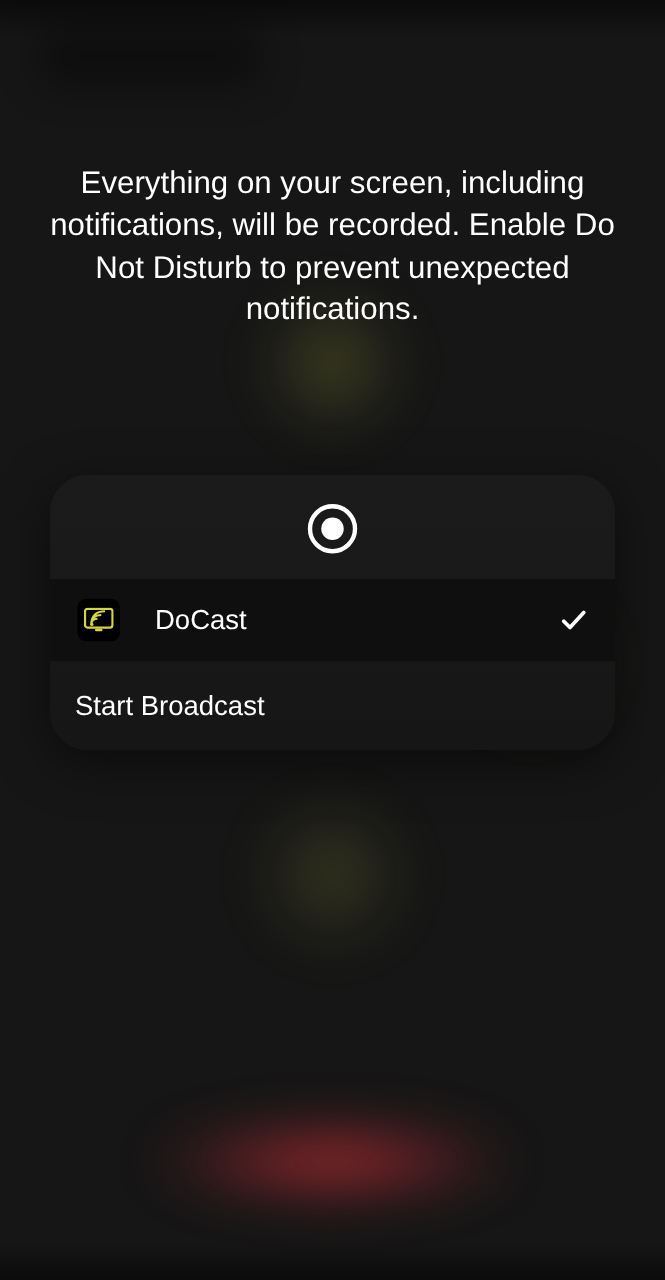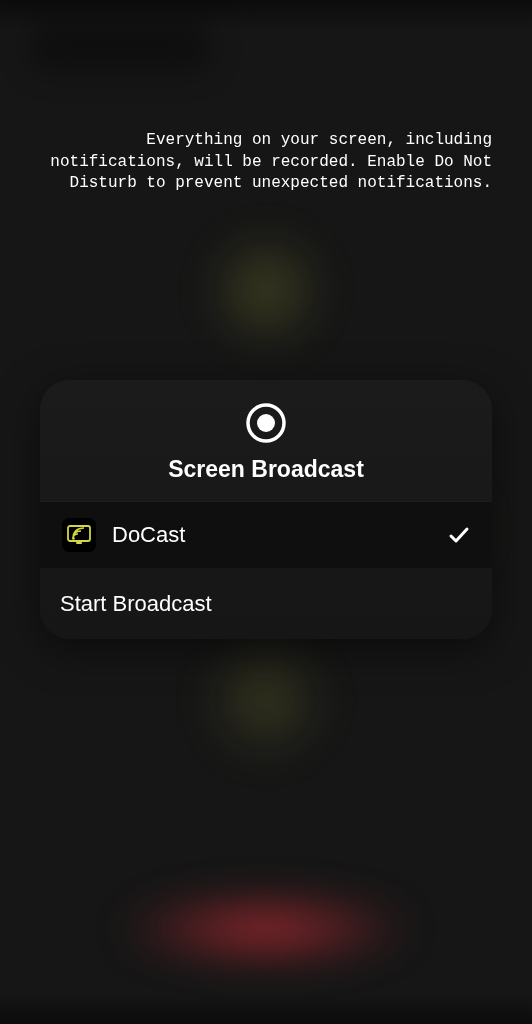--- a/index.html
+++ b/index.html
@@ -84,26 +84,25 @@
       left: 0;
       right: 0;
       height: 30px;
       background: linear-gradient(0deg, rgba(0,0,0,0.5), transparent);
     }
     .info-text {
       position: absolute;
       top: 130px;
       left: 40px;
       right: 40px;
-      text-align: right;
-      color: #fff;
-      font-size: 16px;
+      text-align: center;
+      color: #fff;
+      font-size: 25px;
       line-height: 1.35;
       font-weight: 500;
-      font-family: Liberation Mono, monospace;
     }
     .sheet {
       position: absolute;
       top: 380px;
       left: 40px;
       right: 40px;
       background: linear-gradient(180deg, #1b1b1b 0%, #161616 100%);
       border-radius: 30px;
       overflow: hidden;
       box-shadow: 0 10px 40px rgba(0,0,0,0.5);
@@ -128,21 +127,21 @@
       font-size: 23px;
       font-weight: 600;
     }
     .option-row {
       display: flex;
       align-items: center;
       padding: 16px 22px;
       background: #0f0f0f;
       border-top: 1px solid rgba(255,255,255,0.06);
       border-bottom: 1px solid rgba(255,255,255,0.04);
-      gap: 16px;
+      gap: 28px;
     }
     .app-icon {
       width: 34px;
       height: 34px;
       border-radius: 7px;
       background: #000;
       display: flex;
       align-items: center;
       justify-content: center;
       flex-shrink: 0;
@@ -190,21 +189,20 @@
 <div class="info-text">Everything on your screen, including notifications, will be recorded. Enable Do Not Disturb to prevent unexpected notifications.</div>
 
 <div class="sheet">
   <div class="sheet-header">
     <div class="record-icon">
       <svg viewBox="0 0 42 42">
         <circle cx="21" cy="21" r="18" fill="none" stroke="#fff" stroke-width="3.5"></circle>
         <circle cx="21" cy="21" r="9" fill="#fff"></circle>
       </svg>
     </div>
-    <div class="sheet-title">Screen Broadcast</div>
   </div>
 
   <div class="option-row">
     <div class="app-icon">
       <svg viewBox="0 0 24 20">
         <rect x="1" y="1" width="22" height="15" rx="2" fill="none" stroke="#d4d447" stroke-width="1.8"></rect>
         <path d="M 6 14 Q 6 9 11 9 M 6 14 Q 6 6 14 6 M 6 14 Q 6 3 17 3" fill="none" stroke="#d4d447" stroke-width="1.6"></path>
         <circle cx="6.5" cy="13.5" r="1.3" fill="#d4d447"></circle>
         <rect x="9" y="17" width="6" height="2" rx="1" fill="#d4d447"></rect>
       </svg>

